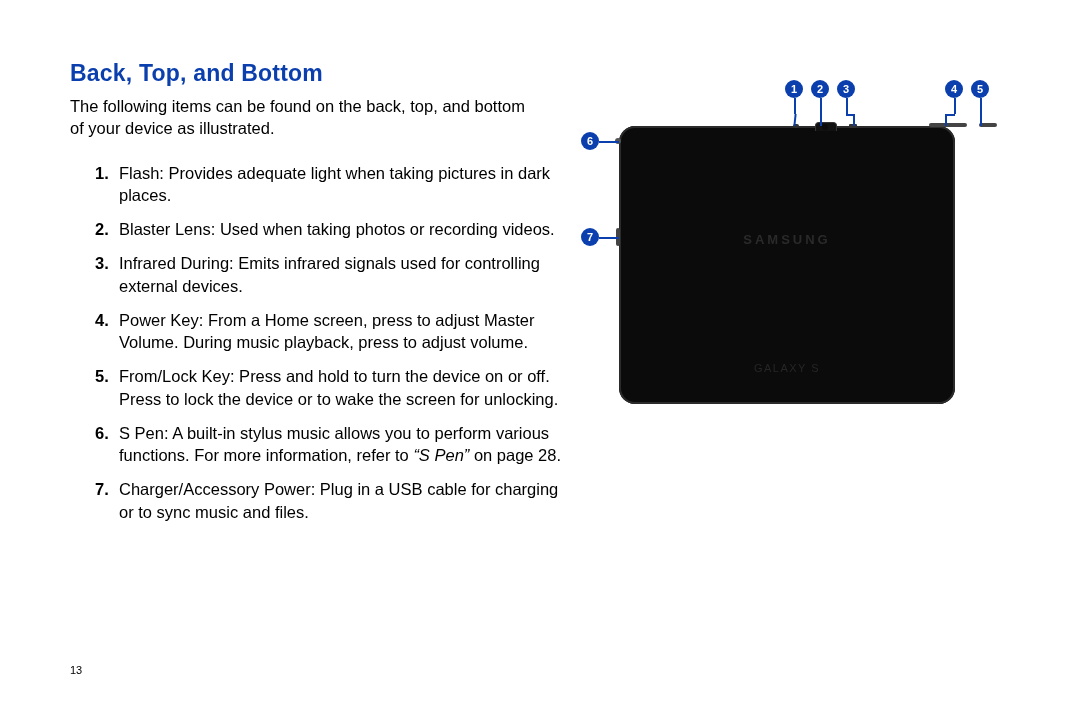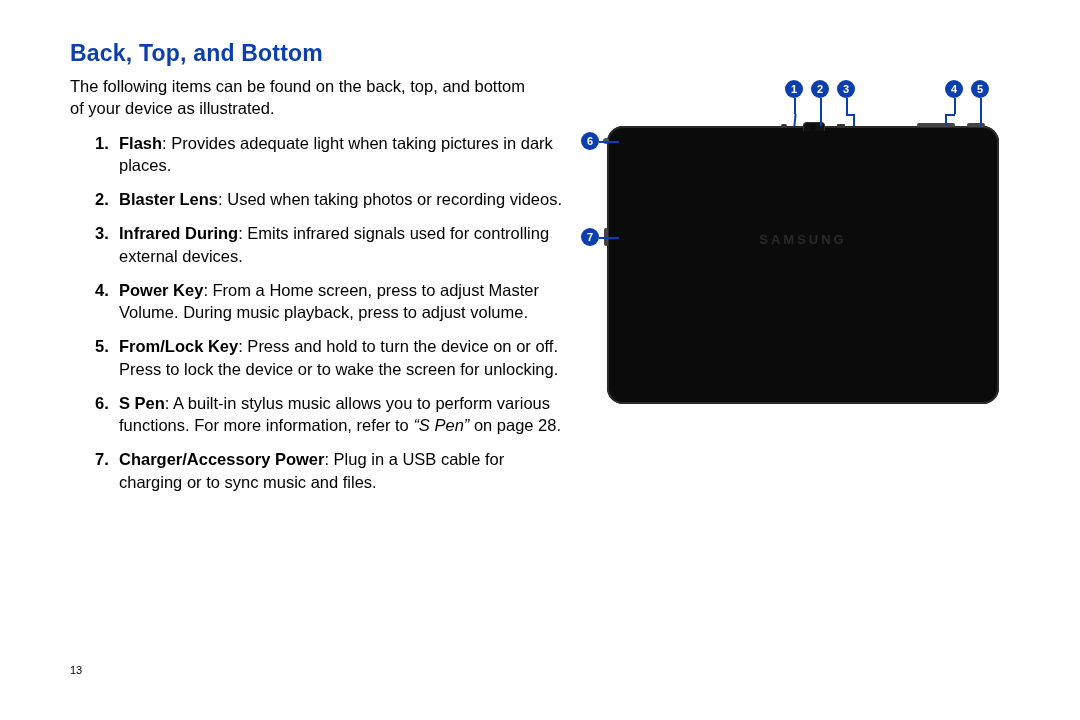--- a/index.html
+++ b/index.html
@@ -9,33 +9,33 @@
     height: 720px;
     background: #ffffff;
     font-family: Arial, Helvetica, sans-serif;
     color: #000;
   }
   .page {
     position: relative;
     width: 1080px;
     height: 720px;
     box-sizing: border-box;
-    padding: 40px 20px 20px 70px;
+    padding: 60px 20px 20px 70px;
   }
   h1.heading {
     color: #0b3fad;
     font-weight: 800;
     font-size: 23px;
     margin: 0 0 8px 0;
     letter-spacing: 0.2px;
   }
   .intro {
     font-size: 16.5px;
     line-height: 1.35;
-    margin-bottom: 12px;
+    margin-bottom: 22px;
     width: 470px;
   }
   ol.items {
     list-style: none;
     padding: 0;
     margin: 0 0 0 25px;
     width: 470px;
     counter-reset: item;
   }
   ol.items > li {
@@ -46,21 +46,21 @@
     margin-bottom: 12px;
     padding-left: 24px;
   }
   ol.items > li::before {
     content: counter(item) ".";
     position: absolute;
     left: 0;
     top: 0;
     font-weight: 700;
   }
-  ol.items .term { font-weight: 700; }
+  ol.items .term { font-weight: 400; }
   ol.items .ref { font-style: italic; }
   .page-number {
     position: absolute;
     left: 70px;
     bottom: 44px;
     font-size: 11px;
   }
 
   
   .diagram {
@@ -83,23 +83,23 @@
     line-height: 18px;
     z-index: 5;
   }
   .lead {
     position: absolute;
     background: #0b3fad;
     z-index: 3;
   }
   .tablet {
     position: absolute;
-    left: 32px;
+    left: 44px;
     top: 56px;
-    width: 392px;
+    width: 336px;
     height: 278px;
     background: #0b0b0b;
     border-radius: 16px;
     box-shadow: inset 0 0 0 2px #2b2b2b;
   }
   .brand {
     position: absolute;
     width: 100%;
     text-align: center;
     top: 106px;
@@ -228,20 +228,21 @@
     <div class="lead" style="left:370px; top:44px; width:10px; height:1.5px;"></div>
     <div class="lead" style="left:370px; top:44px; width:1.5px; height:12px;"></div>
 
     <div class="lead" style="left:405px; top:28px; width:1.5px; height:28px;"></div>
 
     <div class="lead" style="left:24px; top:71px; width:20px; height:1.5px;"></div>
     <div class="lead" style="left:24px; top:167px; width:20px; height:1.5px;"></div>
 
     <div class="tablet">
       <div class="brand">SAMSUNG</div>
+      <div class="subbrand">GALAXY S</div>
       <div class="flash-led"></div>
       <div class="camera"></div>
       <div class="ir"></div>
       <div class="vol-key"></div>
       <div class="pwr-key"></div>
       <div class="spen"></div>
       <div class="port"></div>
     </div>
   </div>
 

